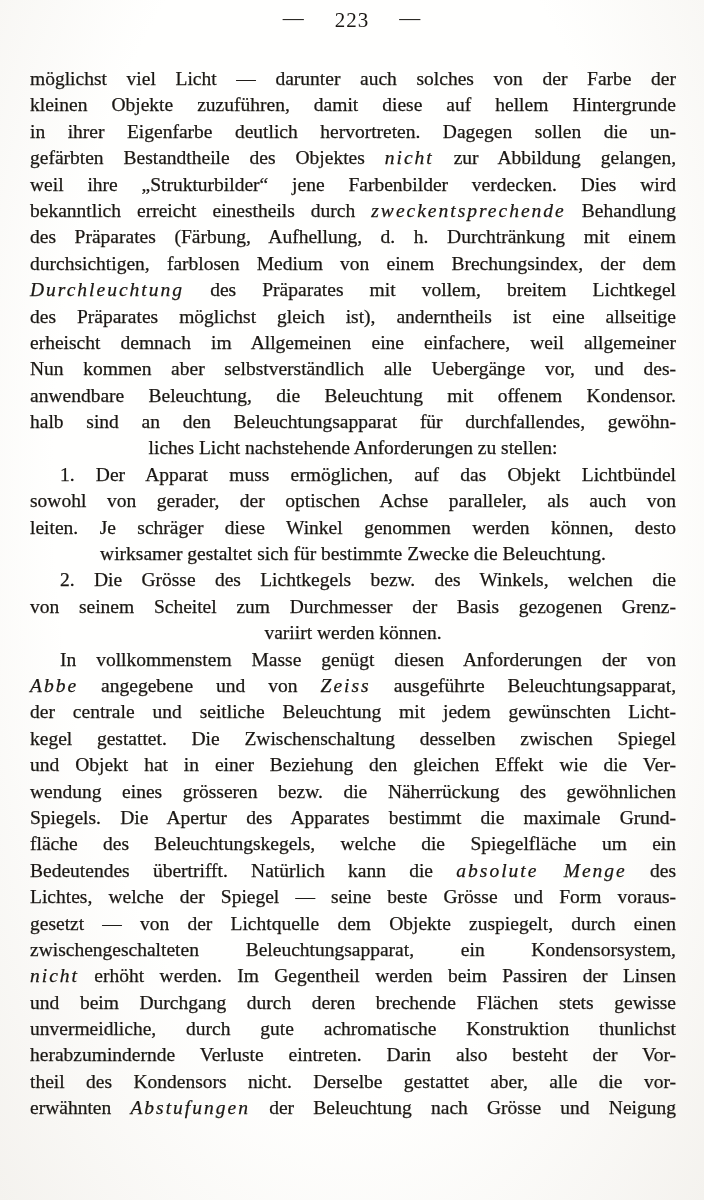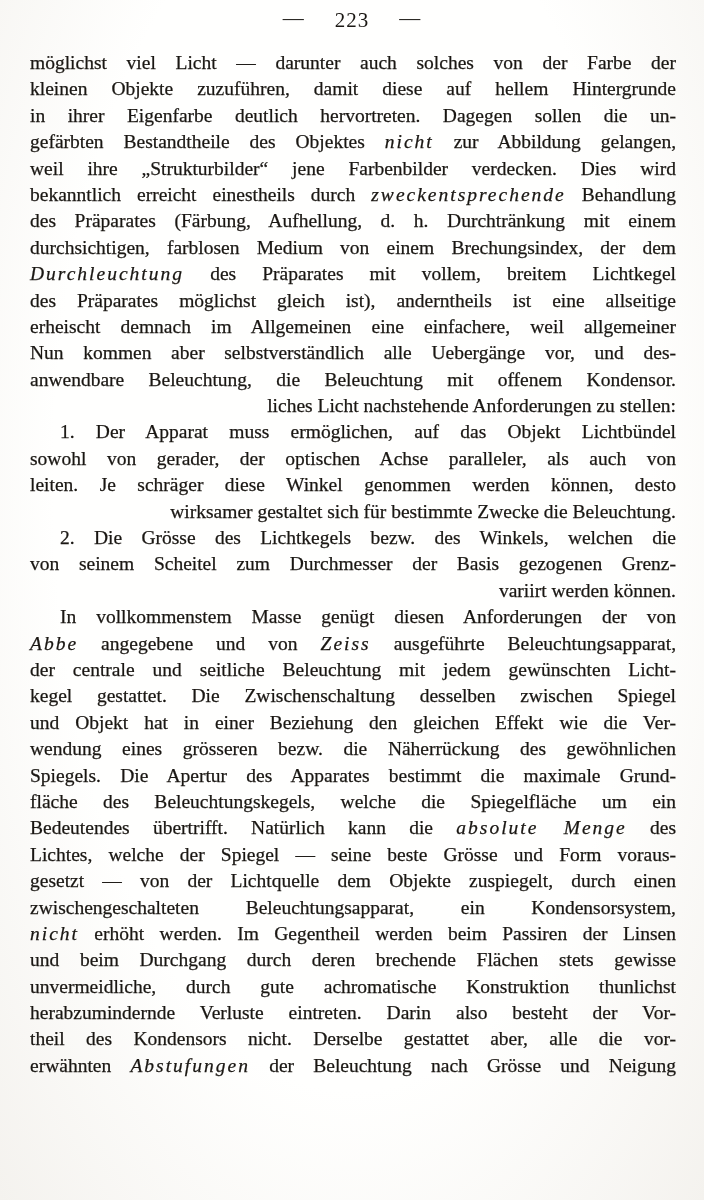--- a/index.html
+++ b/index.html
@@ -32,30 +32,30 @@
     gap: 30px;
     font-size: 21px;
     letter-spacing: 1px;
   }
   .page-header .dash {
     position: relative;
     top: -2px;
   }
   .text-block {
     position: absolute;
-    top: 50px;
+    top: 66px;
     left: 30px;
     width: 646px;
   }
   .line {
     height: 26.4px;
     line-height: 26.4px;
     font-size: 19.5px;
     white-space: normal;
-    text-align: right;
+    text-align: center;
     -webkit-text-stroke: 0.25px currentColor;
   }
   .line.just {
     text-align: justify;
     text-align-last: justify;
   }
   .line.indent {
     padding-left: 30px;
   }
   .sp {
@@ -81,20 +81,21 @@
       <div class="line just"><span>gefärbten Bestandtheile des Objektes </span><span class="sp">nicht</span><span> zur Abbildung gelangen,</span></div>
       <div class="line just"><span>weil ihre „Strukturbilder“ jene Farbenbilder verdecken. Dies wird</span></div>
       <div class="line just"><span>bekanntlich erreicht einestheils durch </span><span class="sp">zweckentsprechende</span><span> Behandlung</span></div>
       <div class="line just"><span>des Präparates (Färbung, Aufhellung, d. h. Durchtränkung mit einem</span></div>
       <div class="line just"><span>durchsichtigen, farblosen Medium von einem Brechungsindex, der dem</span></div>
       <div class="line just"><span class="sp">Durchleuchtung</span><span> des Präparates mit vollem, breitem Lichtkegel</span></div>
       <div class="line just"><span>des Präparates möglichst gleich ist), anderntheils ist eine allseitige</span></div>
       <div class="line just"><span>erheischt demnach im Allgemeinen eine einfachere, weil allgemeiner</span></div>
       <div class="line just"><span>Nun kommen aber selbstverständlich alle Uebergänge vor, und des-</span></div>
       <div class="line just"><span>anwendbare Beleuchtung, die Beleuchtung mit offenem Kondensor.</span></div>
+      <div class="line just"><span>halb sind an den Beleuchtungsapparat für durchfallendes, gewöhn-</span></div>
       <div class="line"><span>liches Licht nachstehende Anforderungen zu stellen:</span></div>
       <div class="line indent just"><span>1. Der Apparat muss ermöglichen, auf das Objekt Lichtbündel</span></div>
       <div class="line just"><span>sowohl von gerader, der optischen Achse paralleler, als auch von</span></div>
       <div class="line just"><span>leiten. Je schräger diese Winkel genommen werden können, desto</span></div>
       <div class="line"><span>wirksamer gestaltet sich für bestimmte Zwecke die Beleuchtung.</span></div>
       <div class="line indent just"><span>2. Die Grösse des Lichtkegels bezw. des Winkels, welchen die</span></div>
       <div class="line just"><span>von seinem Scheitel zum Durchmesser der Basis gezogenen Grenz-</span></div>
       <div class="line"><span>variirt werden können.</span></div>
       <div class="line indent just"><span>In vollkommenstem Masse genügt diesen Anforderungen der von</span></div>
       <div class="line just"><span class="sp">Abbe</span><span> angegebene und von </span><span class="sp">Zeiss</span><span> ausgeführte Beleuchtungsapparat,</span></div>

